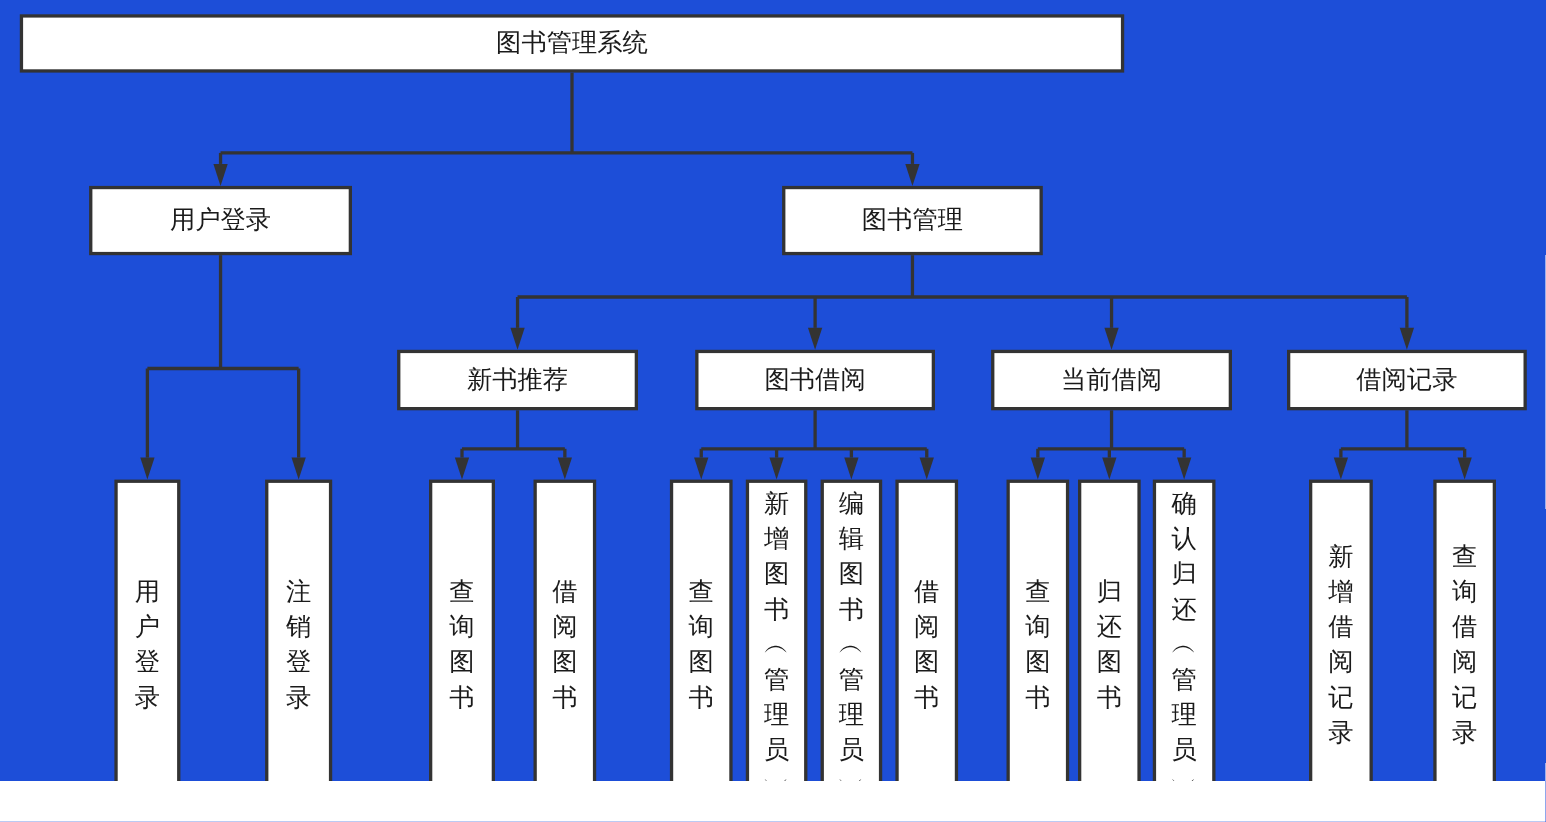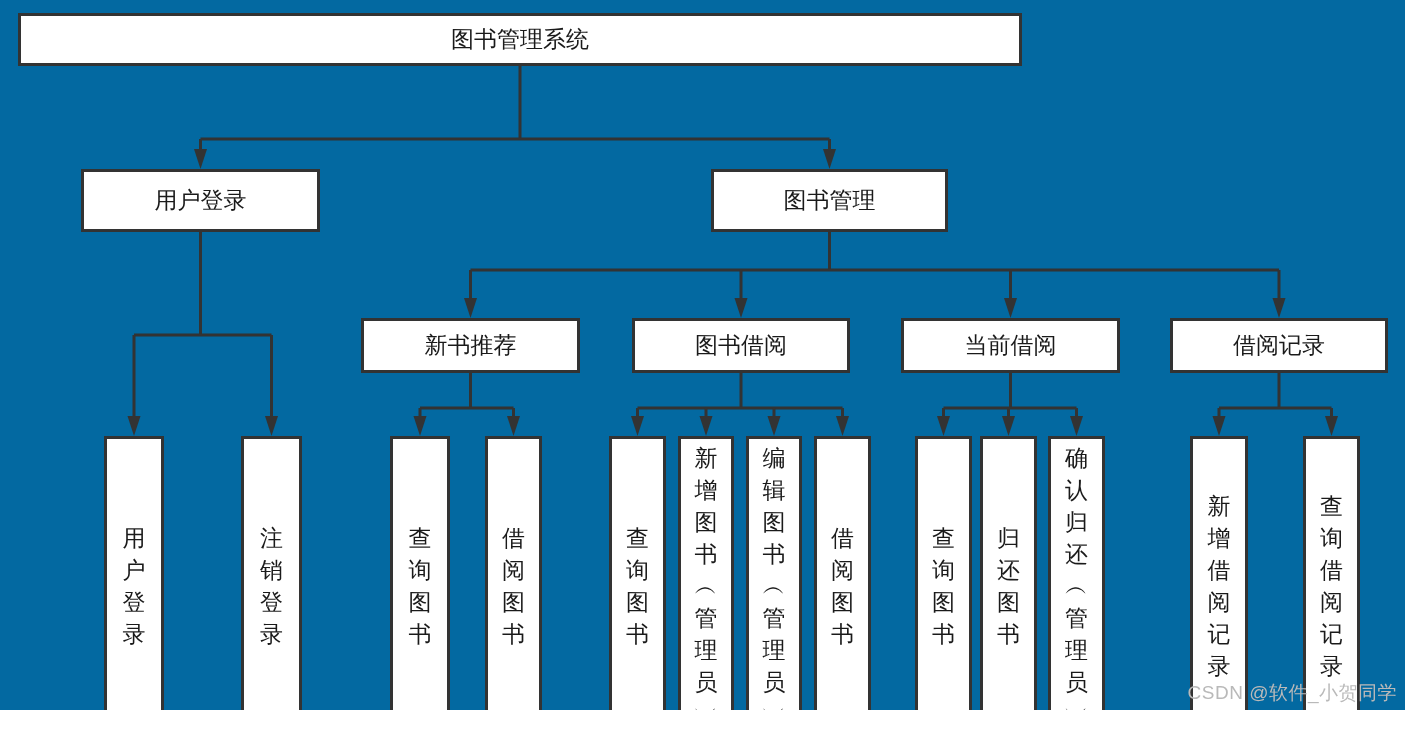--- a/index.html
+++ b/index.html
@@ -4,21 +4,21 @@
 <style>
   html, body {
     margin: 0;
     padding: 0;
     background: #ffffff;
   }
   #stage {
     position: relative;
     width: 1405px;
     height: 710px;
-    background: #0369a1;
+    background: #1d4ed8;
     font-family: "Liberation Sans", "DejaVu Sans", sans-serif;
     overflow: hidden;
     text-align: right;
   }
   #diagram-svg {
     position: absolute;
     left: 0;
     top: 0;
     width: 1405px;
     height: 747px;
@@ -211,14 +211,13 @@
         <g>
           <rect class="node-rect" x="1191.5" y="437.5" width="55" height="294"></rect>
           <text class="node-label-v" x="1219" y="513.5"><tspan x="1219" dy="0">新</tspan><tspan x="1219" dy="32">增</tspan><tspan x="1219" dy="32">借</tspan><tspan x="1219" dy="32">阅</tspan><tspan x="1219" dy="32">记</tspan><tspan x="1219" dy="32">录</tspan></text>
         </g>
         <g>
           <rect class="node-rect" x="1304.5" y="437.5" width="54" height="294"></rect>
           <text class="node-label-v" x="1331.5" y="513.5"><tspan x="1331.5" dy="0">查</tspan><tspan x="1331.5" dy="32">询</tspan><tspan x="1331.5" dy="32">借</tspan><tspan x="1331.5" dy="32">阅</tspan><tspan x="1331.5" dy="32">记</tspan><tspan x="1331.5" dy="32">录</tspan></text>
         </g>
       </g>
   </svg>
-  <div class="watermark">CSDN @软件_小贺同学</div>
 </div>
 
 </body></html>

